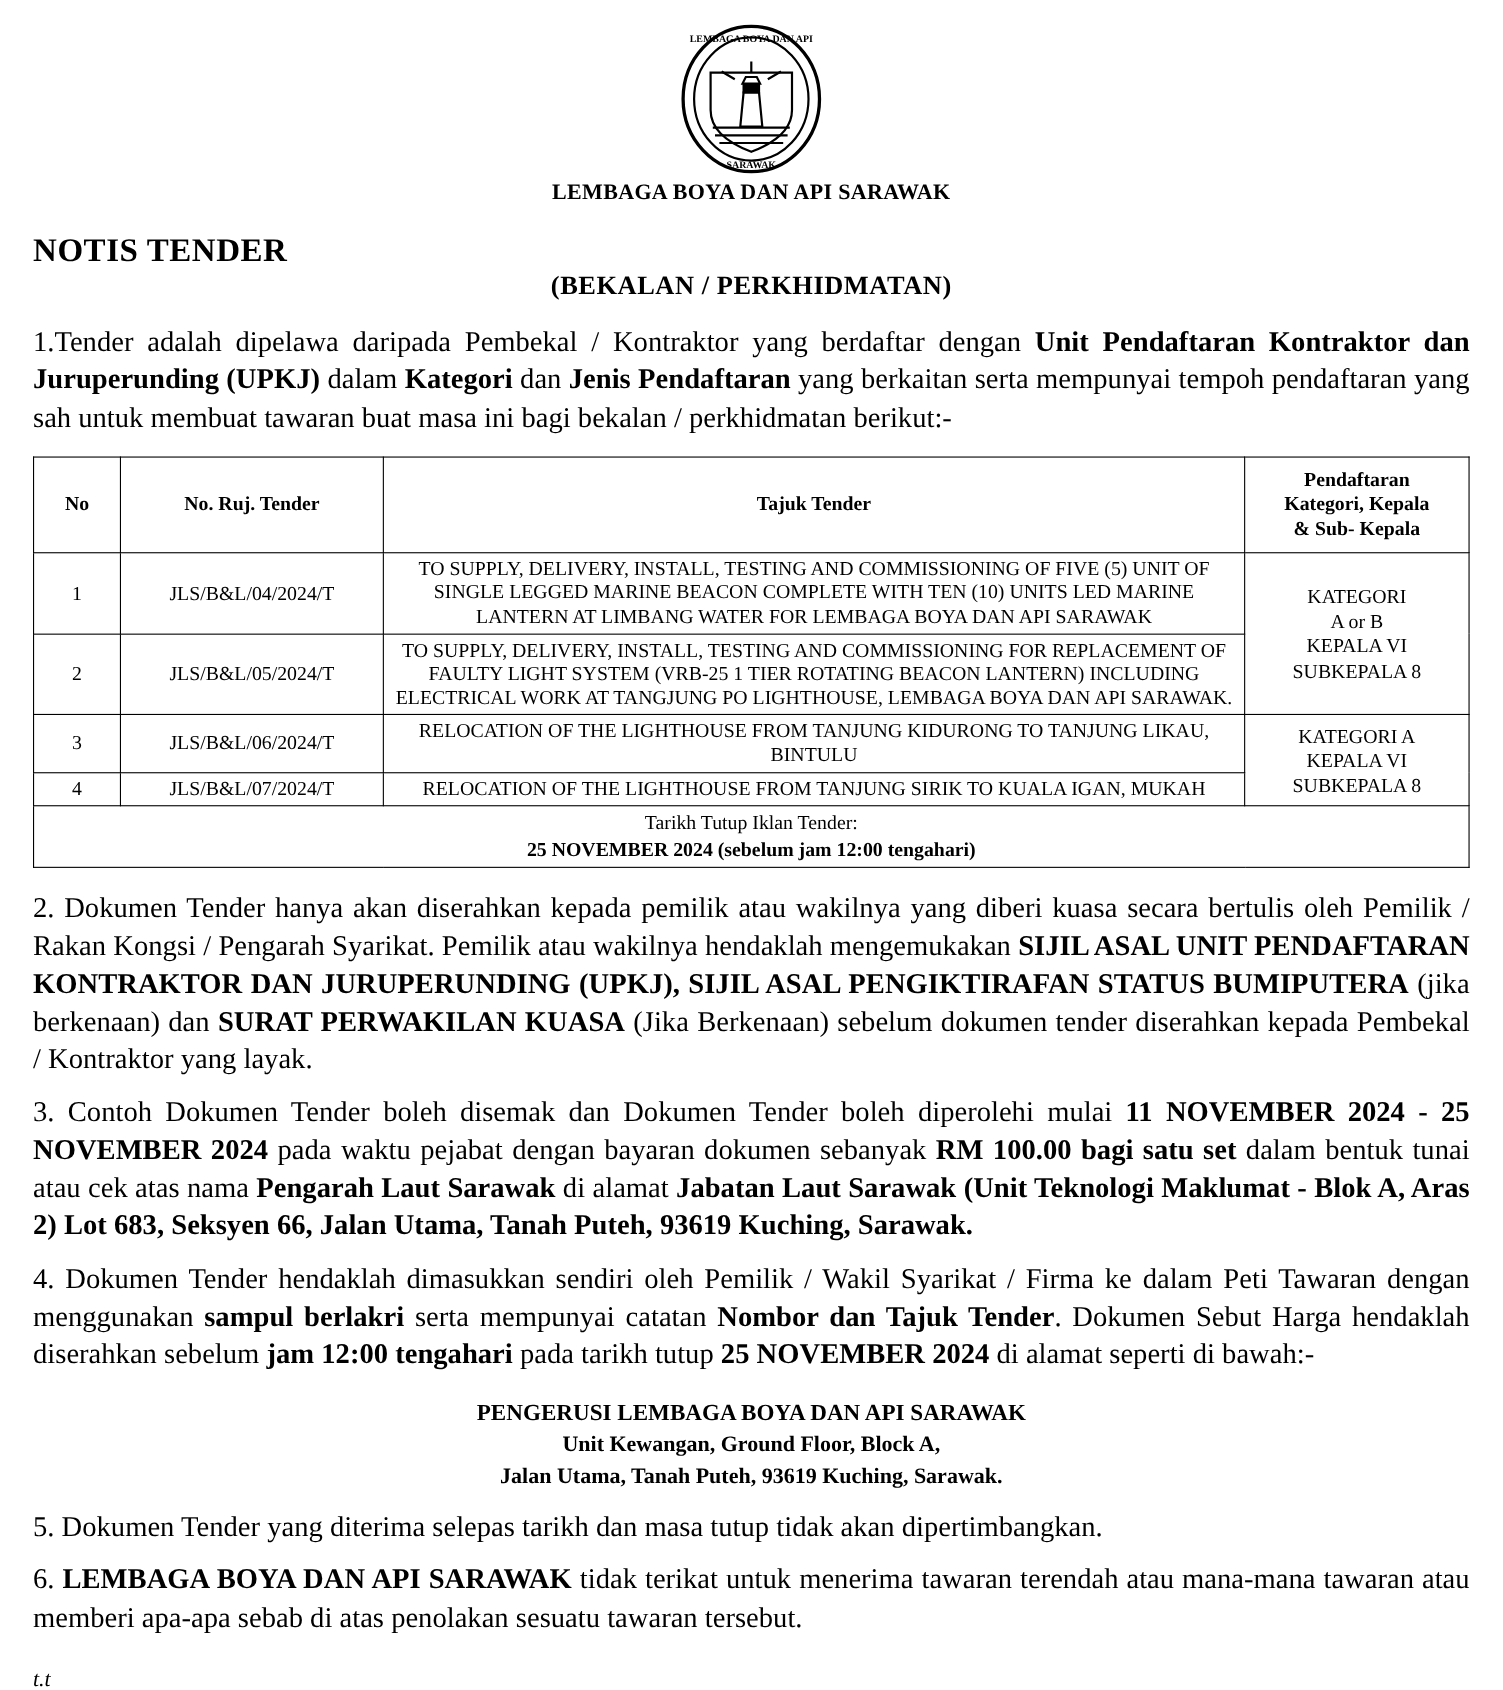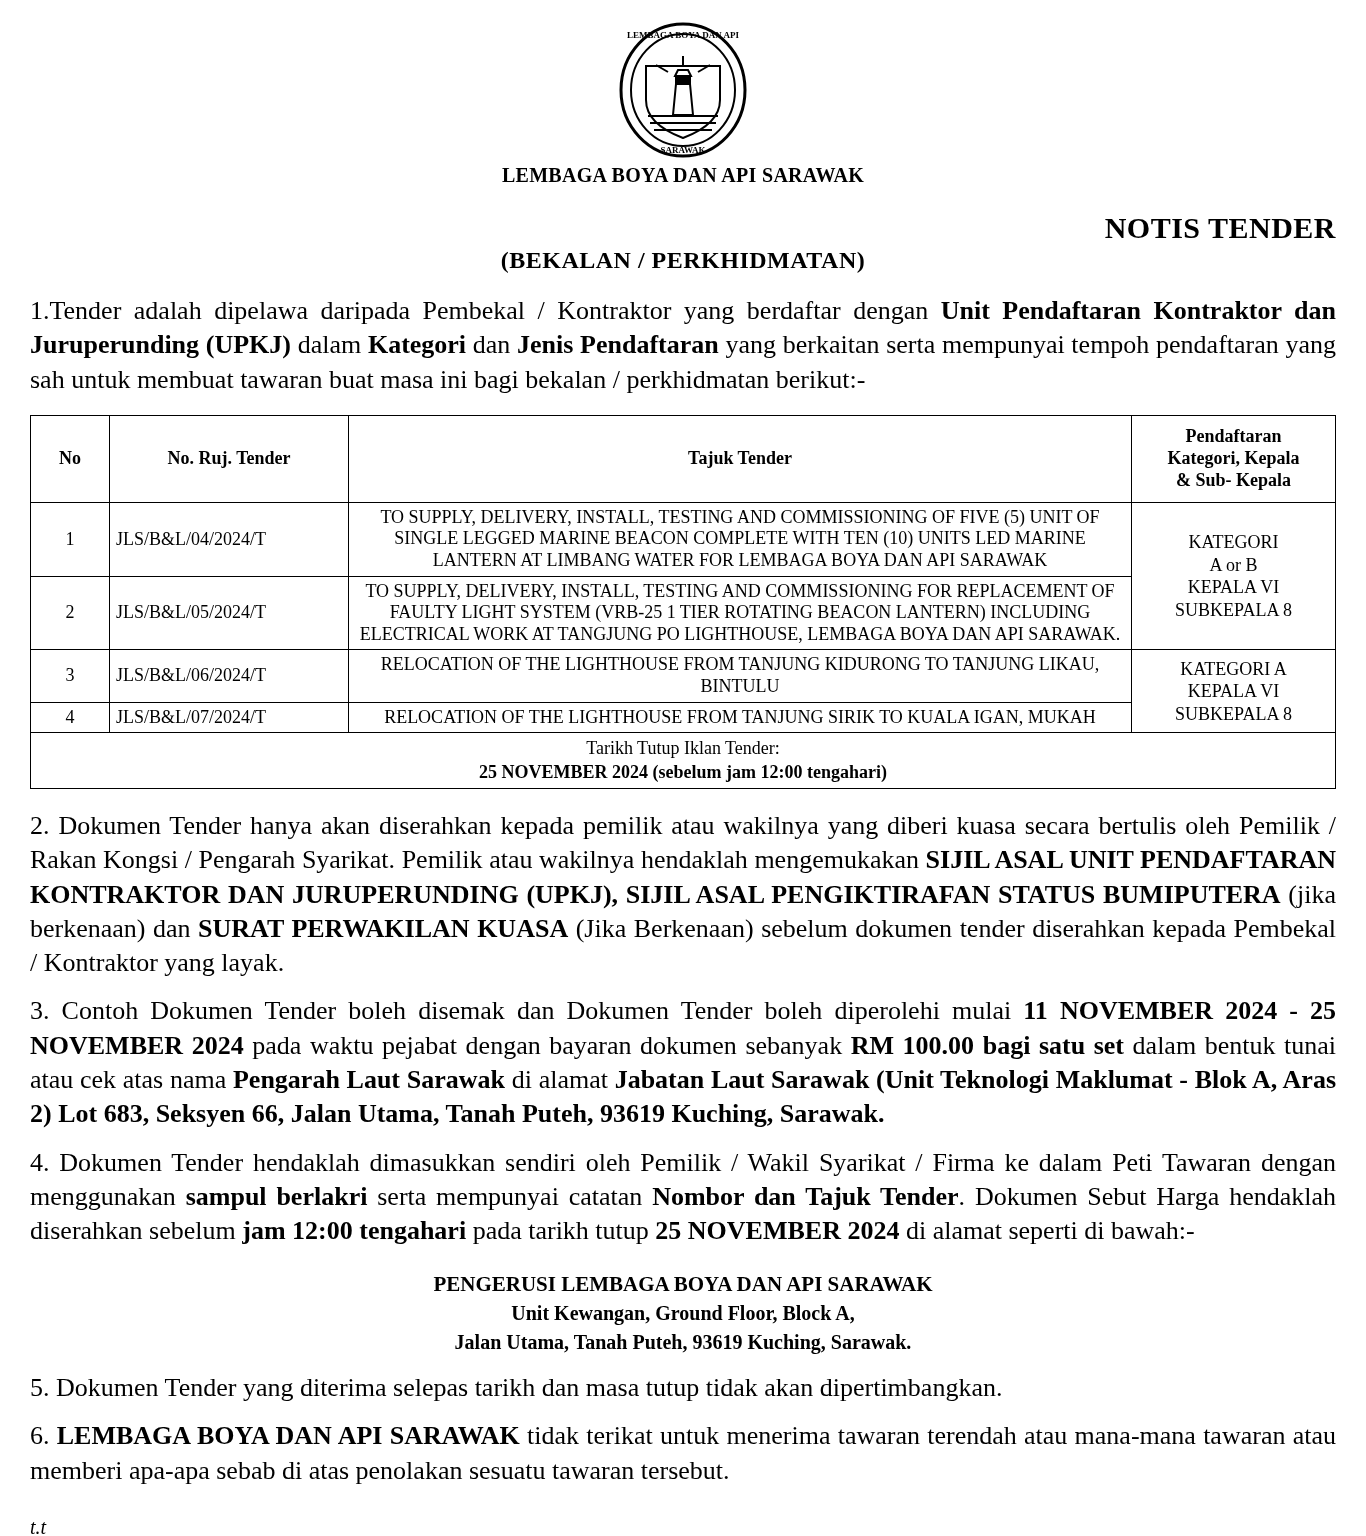--- a/index.html
+++ b/index.html
@@ -39,21 +39,21 @@
 
   .org-name {
     text-align: center;
     font-weight: bold;
     font-size: 20px;
     letter-spacing: 0.3px;
     margin-top: 4px;
   }
 
   .title1 {
-    text-align: right;
+    text-align: left;
     font-weight: bold;
     font-size: 30px;
     margin-top: 24px;
     letter-spacing: 0.5px;
   }
   .title2 {
     text-align: center;
     font-weight: bold;
     font-size: 24px;
     margin-top: 2px;
@@ -83,21 +83,21 @@
     vertical-align: middle;
     font-size: 18px;
   }
   table.tender th {
     font-weight: bold;
     text-align: center;
     line-height: 1.22;
     padding: 10px 4px;
   }
   .c-no { width: 70px; text-align: center; }
-  .c-ref { width: 230px; }
+  .c-ref { width: 230px; text-align: center; }
   .c-title { text-align: center; line-height: 1.2; }
   .c-kat { width: 195px; text-align: center; line-height: 1.25; }
   td.c-no, td.c-ref { font-size: 19px; }
   td.c-title { font-size: 18.6px; padding: 5px 10px; }
   .closing {
     text-align: center;
     font-size: 19px;
     line-height: 1.3;
     padding: 5px 4px 7px 4px;
   }

